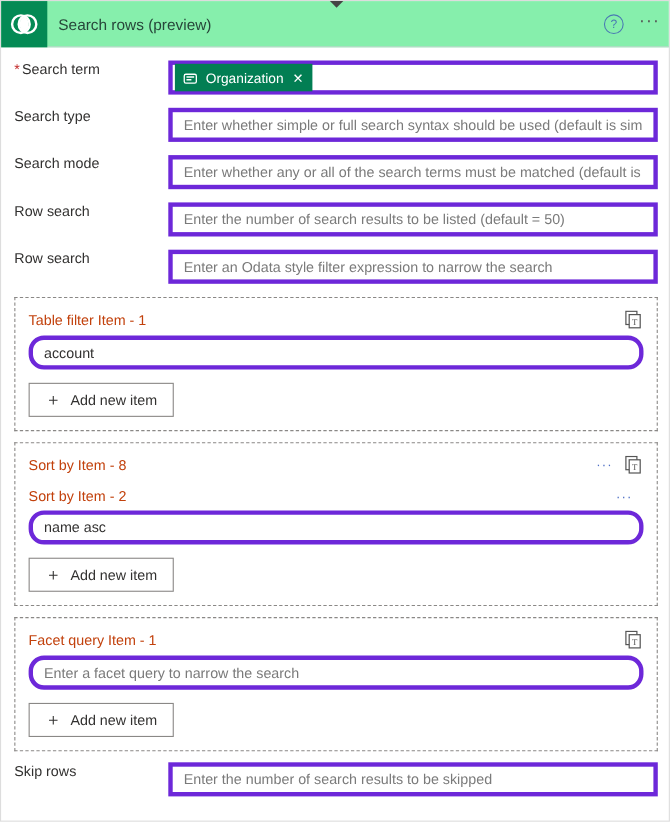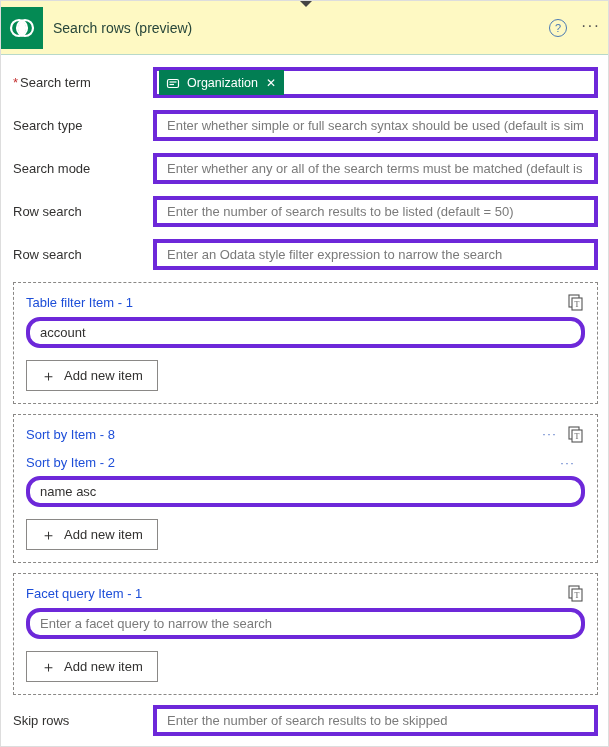--- a/index.html
+++ b/index.html
@@ -11,22 +11,22 @@
       width: 609px;
       height: 747px;
       overflow: hidden;
       border: 1px solid #ddd;
     }
 
     
     .header {
       display: flex;
       align-items: center;
-      height: 54px;
-      background: #fef9c3;
+      height: 42px;
+      background: #86efac;
       border-bottom: 1px solid #b8d9c9;
       padding: 0 10px 0 0;
     }
     .header-logo {
       width: 42px;
       height: 42px;
       background: #048a54;
       display: flex;
       align-items: center;
       justify-content: center;
@@ -61,21 +61,20 @@
       padding-bottom: 4px;
     }
 
     .body {
       padding: 12px;
     }
 
     
     .field-row {
       display: flex;
-      align-items: center;
       margin-bottom: 12px;
     }
     .field-label {
       width: 140px;
       flex-shrink: 0;
       font-size: 13px;
       color: #323130;
     }
     .required-mark {
       color: #c43030;
@@ -129,21 +128,21 @@
       position: relative;
     }
     .group-header {
       display: flex;
       align-items: center;
       margin-bottom: 6px;
     }
     .group-label {
       flex: 1;
       font-size: 13px;
-      color: #1d4ed8;
+      color: #c2410c;
     }
     .row-more {
       font-size: 12px;
       letter-spacing: 1px;
       color: #4e6fc5;
       cursor: pointer;
       margin-right: 10px;
       line-height: 10px;
     }
     .content-icon {

